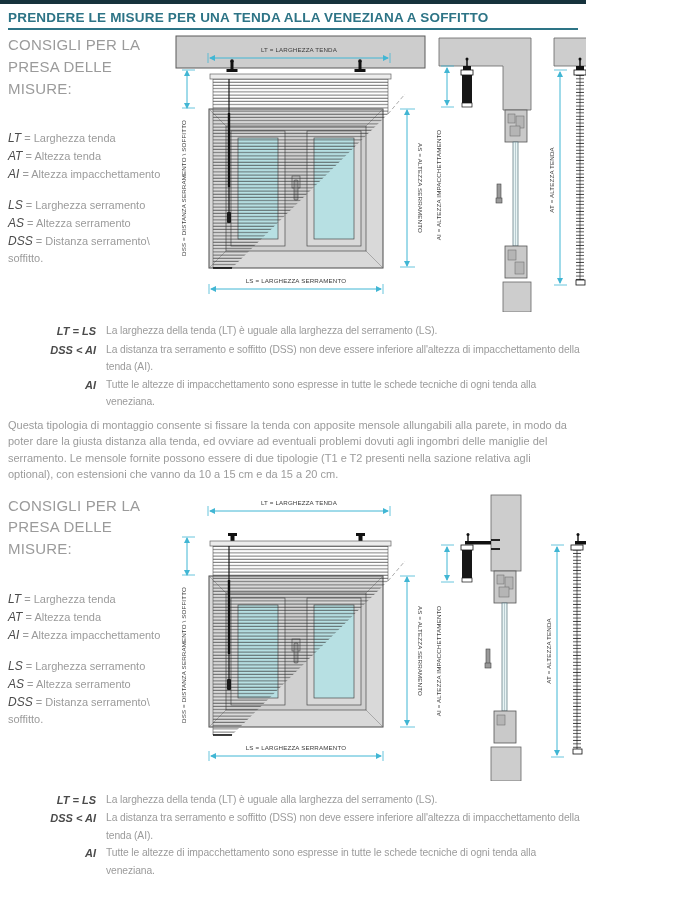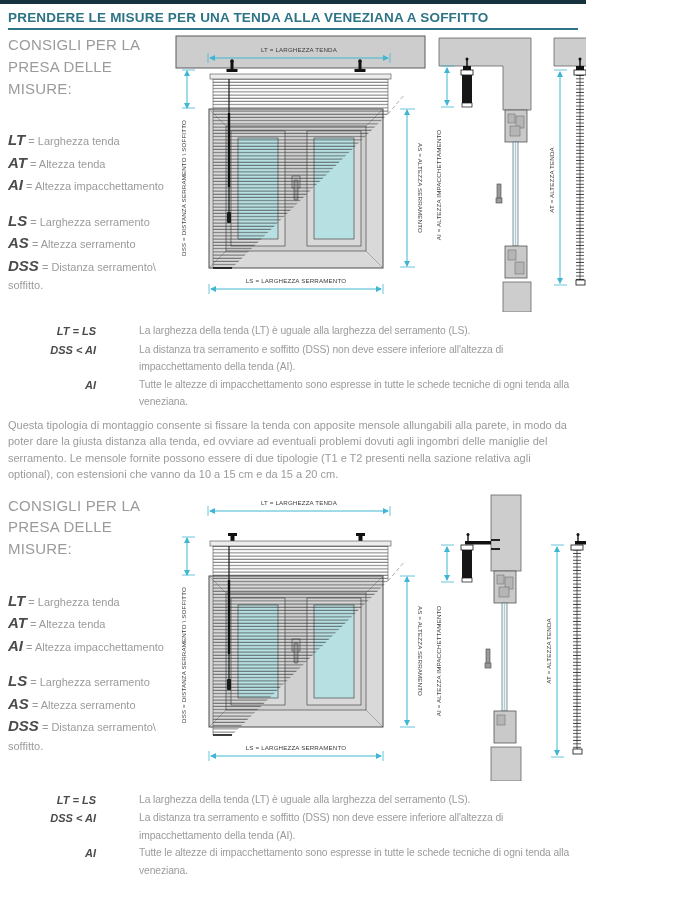--- a/index.html
+++ b/index.html
@@ -7,27 +7,27 @@
   .page{width:586px;height:900px;overflow:hidden;background:#fff;position:relative;}
   .top-strip{height:4px;background:#16323c;}
   .sec-title{margin:6px 8px 0;padding-bottom:3px;border-bottom:2px solid #2d7486;
     color:#2d7486;font-size:13.5px;font-weight:bold;letter-spacing:.2px;}
   .intro{margin:6px 8px 8px;color:#9b9b9b;font-size:11px;line-height:1.5;}
   .content{display:flex;margin:0 2px 0 8px;align-items:stretch;}
   .leftcol{width:166px;flex:none;display:flex;flex-direction:column;color:#9b9b9b;font-size:11px;}
   .advice{color:#9b9b9b;font-size:15px;line-height:1.45;margin:4px 0 30px;max-width:140px;letter-spacing:.2px;}
   .legend{line-height:1.5;}
   .legend.group2{margin-top:13px;max-width:160px;}
-  .abbr{font-weight:bold;font-style:italic;color:#4b4b4b;font-size:15px;}
+  .abbr{font-weight:normal;font-style:italic;color:#4b4b4b;font-size:12px;}
   .desc{color:#9b9b9b;}
   .formula-box{margin-top:auto;margin-bottom:20px;width:128px;border:1px solid #8c8c8c;
     background:#ededed;text-align:center;padding:9px 0;font-weight:bold;font-style:italic;
     font-size:13px;color:#4b4b4b;}
   .notes{margin:10px 0 6px;}
-  .note-row{display:flex;font-size:10.3px;line-height:1.7;color:#9b9b9b;gap:33px;}
+  .note-row{display:flex;font-size:10.3px;line-height:1.7;color:#9b9b9b;}
   .note-label{width:96px;flex:none;text-align:right;padding-right:10px;font-weight:bold;
     font-style:italic;color:#4b4b4b;font-size:11px;}
   .note-text{letter-spacing:-0.1px;}
   svg{flex:none;}
   .dlab{font-size:6.2px;fill:#3c3c3c;letter-spacing:.15px;font-family:"Liberation Sans",sans-serif;}
   .arr{stroke:#41b6d4;stroke-width:1;fill:none;}
   .tick{stroke:#41b6d4;stroke-width:.8;}
   .defsbox{position:absolute;width:0;height:0;overflow:hidden;}
 </style>
 </head>

